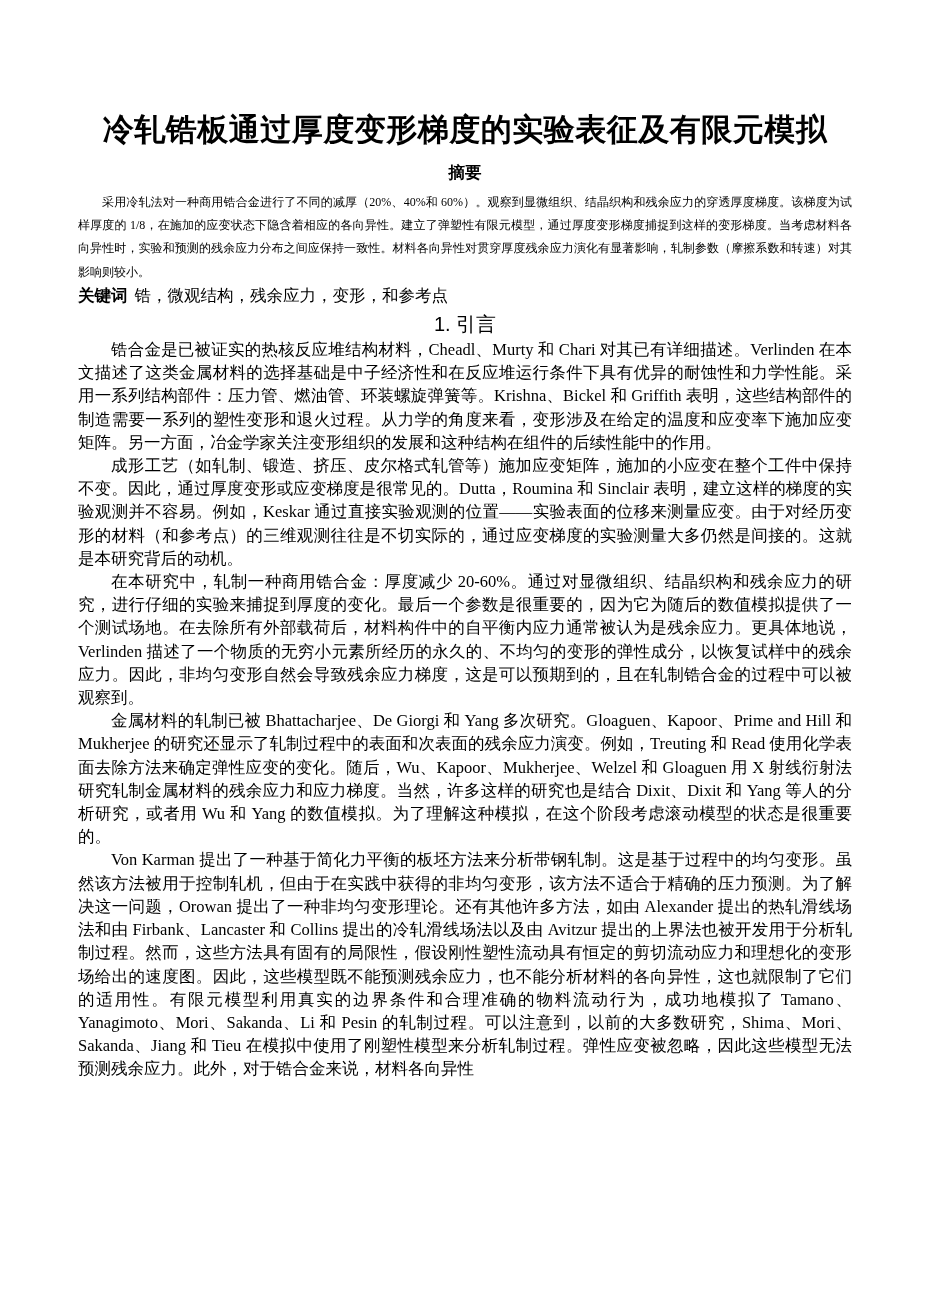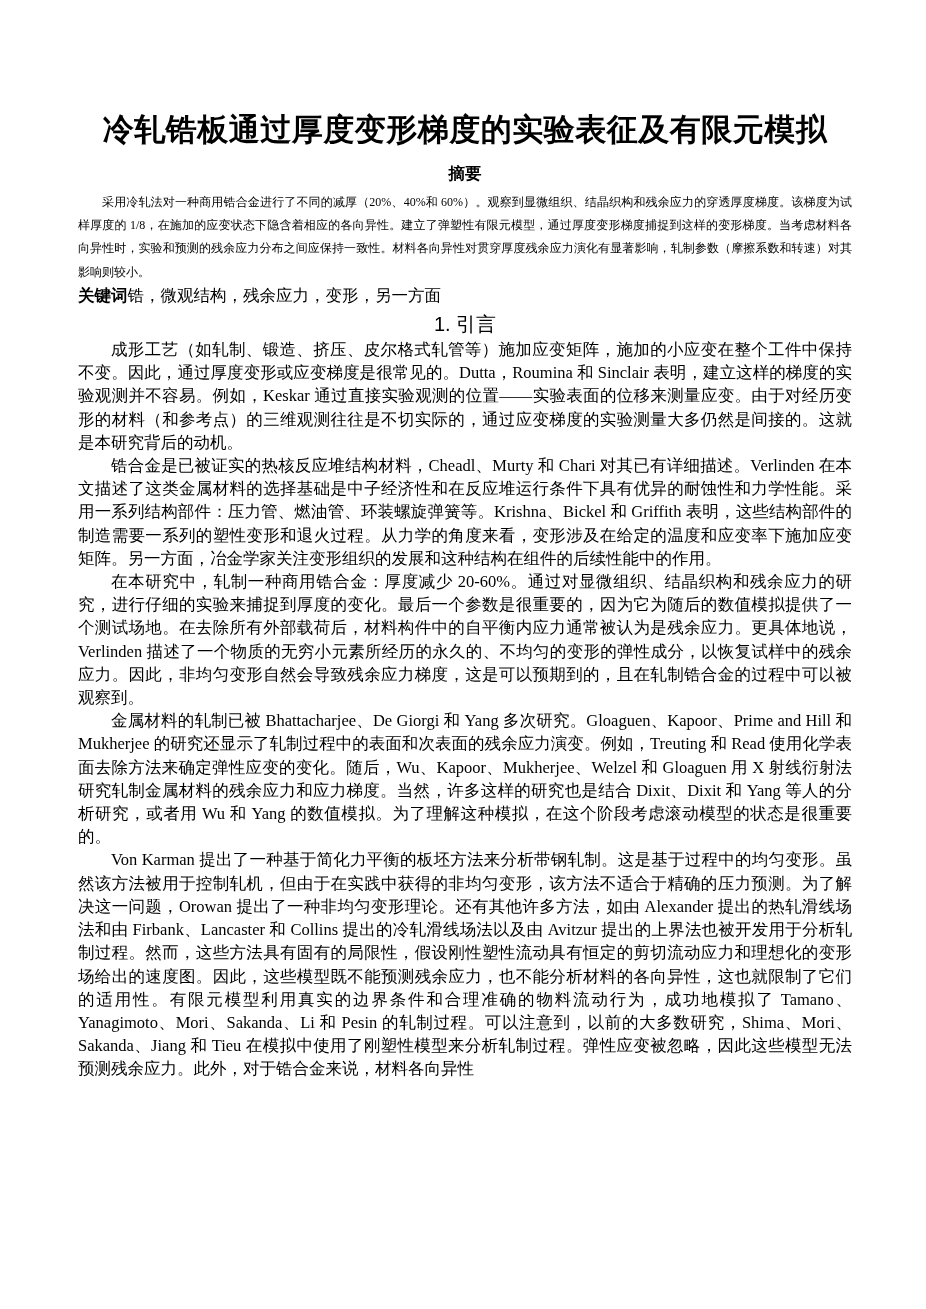--- a/index.html
+++ b/index.html
@@ -31,36 +31,38 @@
     text-align: center;
     letter-spacing: 0.5px;
     white-space: nowrap;
   }
   .abstract-heading {
     margin: 12px 0 0 0;
     font-size: 16.5px;
     font-weight: 700;
     line-height: 22px;
     text-align: center;
+    font-family: Liberation Mono, monospace;
   }
   .abstract-text {
     margin: 6px 0 0 0;
     font-size: 12px;
     line-height: 23.2px;
     text-align: justify;
     text-indent: 2em;
   }
   .keywords-line {
     margin: 0;
     font-size: 16.5px;
     line-height: 23.2px;
     text-align: justify;
   }
   .keywords-label {
     font-weight: 700;
+    margin-right: 7px;
   }
   .section-heading {
     margin: 3px 0 0 0;
     font-family: "Liberation Sans", "DejaVu Sans", sans-serif;
     font-size: 20px;
     font-weight: 500;
     line-height: 28px;
     text-align: center;
   }
   .body-para {
@@ -76,28 +78,28 @@
 
 <div class="page">
 
   <h1 class="paper-title">冷轧锆板通过厚度变形梯度的实验表征及有限元模拟</h1>
 
   <div class="abstract-heading">摘要</div>
 
   <p class="abstract-text">采用冷轧法对一种商用锆合金进行了不同的减厚（20%、40%和 60%）。观察到显微组织、结晶织构和残余应力的穿透厚度梯度。该梯度为试样厚度的 1/8，在施加的应变状态下隐含着相应的各向异性。建立了弹塑性有限元模型，通过厚度变形梯度捕捉到这样的变形梯度。当考虑材料各向异性时，实验和预测的残余应力分布之间应保持一致性。材料各向异性对贯穿厚度残余应力演化有显著影响，轧制参数（摩擦系数和转速）对其影响则较小。</p>
 
   <p class="keywords-line">
-    <span class="keywords-label">关键词</span><span>锆，微观结构，残余应力，变形，另一方面</span>
+    <span class="keywords-label">关键词</span><span>锆，微观结构，残余应力，变形，和参考点</span>
   </p>
 
   <h2 class="section-heading">1. 引言</h2>
 
+  <p class="body-para">锆合金是已被证实的热核反应堆结构材料，Cheadl、Murty 和 Chari 对其已有详细描述。Verlinden 在本文描述了这类金属材料的选择基础是中子经济性和在反应堆运行条件下具有优异的耐蚀性和力学性能。采用一系列结构部件：压力管、燃油管、环装螺旋弹簧等。Krishna、Bickel 和 Griffith 表明，这些结构部件的制造需要一系列的塑性变形和退火过程。从力学的角度来看，变形涉及在给定的温度和应变率下施加应变矩阵。另一方面，冶金学家关注变形组织的发展和这种结构在组件的后续性能中的作用。</p>
+
   <p class="body-para">成形工艺（如轧制、锻造、挤压、皮尔格式轧管等）施加应变矩阵，施加的小应变在整个工件中保持不变。因此，通过厚度变形或应变梯度是很常见的。Dutta，Roumina 和 Sinclair 表明，建立这样的梯度的实验观测并不容易。例如，Keskar 通过直接实验观测的位置——实验表面的位移来测量应变。由于对经历变形的材料（和参考点）的三维观测往往是不切实际的，通过应变梯度的实验测量大多仍然是间接的。这就是本研究背后的动机。</p>
-
-  <p class="body-para">锆合金是已被证实的热核反应堆结构材料，Cheadl、Murty 和 Chari 对其已有详细描述。Verlinden 在本文描述了这类金属材料的选择基础是中子经济性和在反应堆运行条件下具有优异的耐蚀性和力学性能。采用一系列结构部件：压力管、燃油管、环装螺旋弹簧等。Krishna、Bickel 和 Griffith 表明，这些结构部件的制造需要一系列的塑性变形和退火过程。从力学的角度来看，变形涉及在给定的温度和应变率下施加应变矩阵。另一方面，冶金学家关注变形组织的发展和这种结构在组件的后续性能中的作用。</p>
 
   <p class="body-para">在本研究中，轧制一种商用锆合金：厚度减少 20-60%。通过对显微组织、结晶织构和残余应力的研究，进行仔细的实验来捕捉到厚度的变化。最后一个参数是很重要的，因为它为随后的数值模拟提供了一个测试场地。在去除所有外部载荷后，材料构件中的自平衡内应力通常被认为是残余应力。更具体地说，Verlinden 描述了一个物质的无穷小元素所经历的永久的、不均匀的变形的弹性成分，以恢复试样中的残余应力。因此，非均匀变形自然会导致残余应力梯度，这是可以预期到的，且在轧制锆合金的过程中可以被观察到。</p>
 
   <p class="body-para">金属材料的轧制已被 Bhattacharjee、De Giorgi 和 Yang 多次研究。Gloaguen、Kapoor、Prime and Hill 和 Mukherjee 的研究还显示了轧制过程中的表面和次表面的残余应力演变。例如，Treuting 和 Read 使用化学表面去除方法来确定弹性应变的变化。随后，Wu、Kapoor、Mukherjee、Welzel 和 Gloaguen 用 X 射线衍射法研究轧制金属材料的残余应力和应力梯度。当然，许多这样的研究也是结合 Dixit、Dixit 和 Yang 等人的分析研究，或者用 Wu 和 Yang 的数值模拟。为了理解这种模拟，在这个阶段考虑滚动模型的状态是很重要的。</p>
 
   <p class="body-para">Von Karman 提出了一种基于简化力平衡的板坯方法来分析带钢轧制。这是基于过程中的均匀变形。虽然该方法被用于控制轧机，但由于在实践中获得的非均匀变形，该方法不适合于精确的压力预测。为了解决这一问题，Orowan 提出了一种非均匀变形理论。还有其他许多方法，如由 Alexander 提出的热轧滑线场法和由 Firbank、Lancaster 和 Collins 提出的冷轧滑线场法以及由 Avitzur 提出的上界法也被开发用于分析轧制过程。然而，这些方法具有固有的局限性，假设刚性塑性流动具有恒定的剪切流动应力和理想化的变形场给出的速度图。因此，这些模型既不能预测残余应力，也不能分析材料的各向异性，这也就限制了它们的适用性。有限元模型利用真实的边界条件和合理准确的物料流动行为，成功地模拟了 Tamano、Yanagimoto、Mori、Sakanda、Li 和 Pesin 的轧制过程。可以注意到，以前的大多数研究，Shima、Mori、Sakanda、Jiang 和 Tieu 在模拟中使用了刚塑性模型来分析轧制过程。弹性应变被忽略，因此这些模型无法预测残余应力。此外，对于锆合金来说，材料各向异性</p>
 
 </div>
 
 </body></html>

